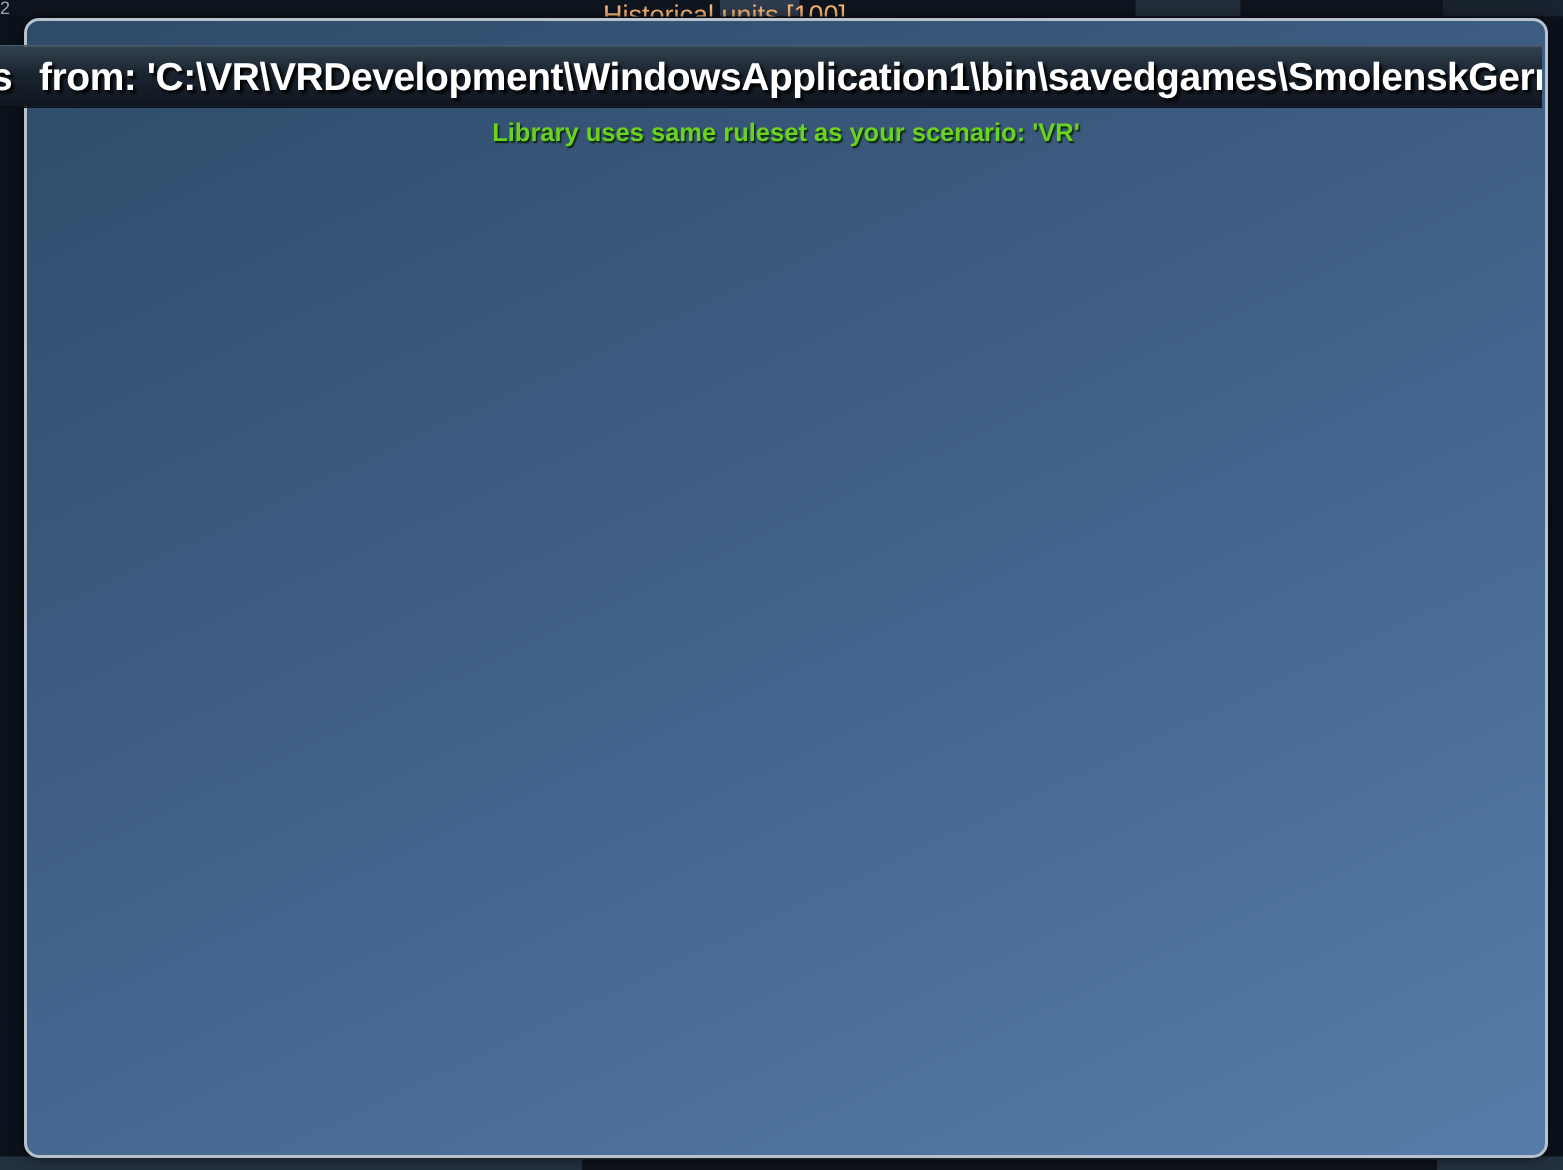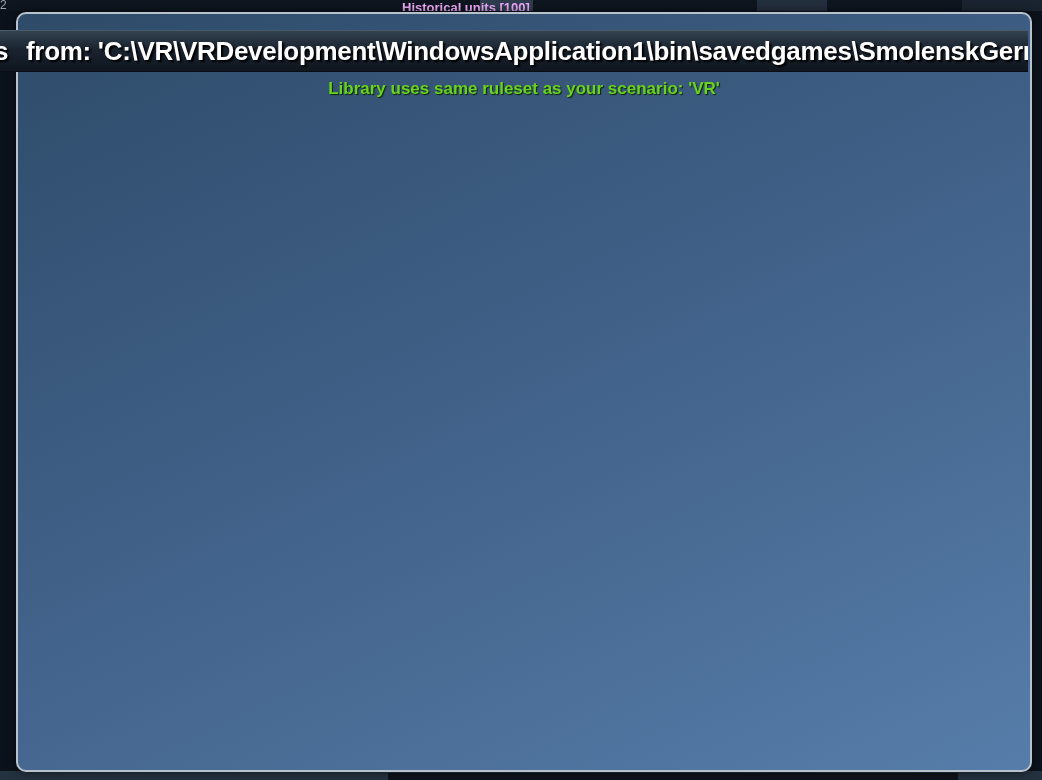--- a/index.html
+++ b/index.html
@@ -4,21 +4,21 @@
 <style>
   html,body{margin:0;padding:0;background:#000;}
   *{box-sizing:border-box;font-family:"Liberation Sans",sans-serif;}
   .screen{position:relative;width:1042px;height:780px;overflow:hidden;
     background:#0c121c;}
   
   .bg-topstrip{position:absolute;left:0;top:0;width:1042px;height:11px;background:#0f151f;overflow:hidden;z-index:0;}
   .bg-seg1{position:absolute;left:480px;top:0;width:53px;height:11px;background:#2e3c4e;}
   .bg-seg2{position:absolute;left:757px;top:0;width:70px;height:11px;background:#242f3d;}
   .bg-seg3{position:absolute;left:962px;top:0;width:80px;height:11px;background:#1a2430;}
-  .bg-toolbar-text{position:absolute;left:402px;top:0;color:#f0abfc;font-size:13px;font-weight:bold;white-space:nowrap;}
+  .bg-toolbar-text{position:absolute;left:402px;top:0;color:#fdba74;font-size:18px;font-weight:normal;white-space:nowrap;}
   .bg-num{position:absolute;left:0;top:-2px;color:#9aa3ad;font-size:12px;}
   .bg-bottomstrip{position:absolute;left:0;top:771px;width:1042px;height:9px;background:#243240;}
   .bg-bottommid{position:absolute;left:388px;top:773px;width:570px;height:7px;background:#0e131b;}
   
   .dialog{position:absolute;left:16px;top:12px;width:1016px;height:760px;
     border:2px solid #b7c2cd;border-radius:10px;z-index:1;
     background:linear-gradient(155deg,#2e4b69 0%,#3f5f86 45%,#567da9 100%);
     box-shadow:0 0 10px rgba(0,0,0,.6);}
   
   .headerbar{position:absolute;left:0;top:30px;width:1028px;height:42px;z-index:5;

